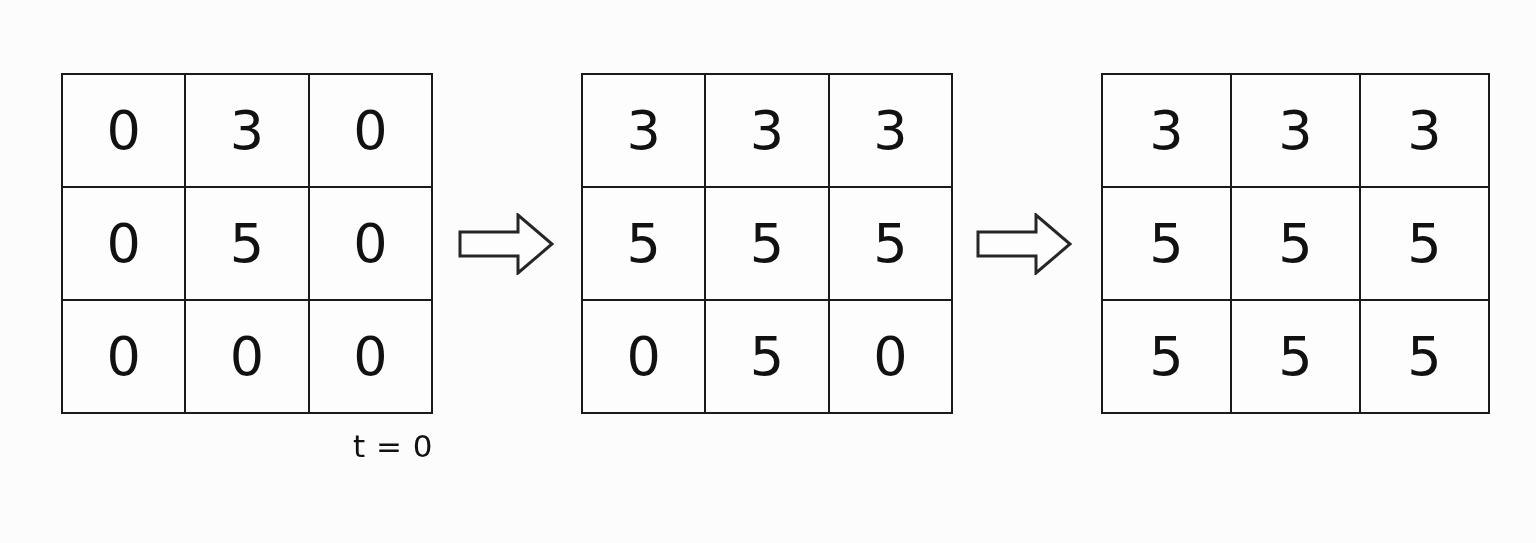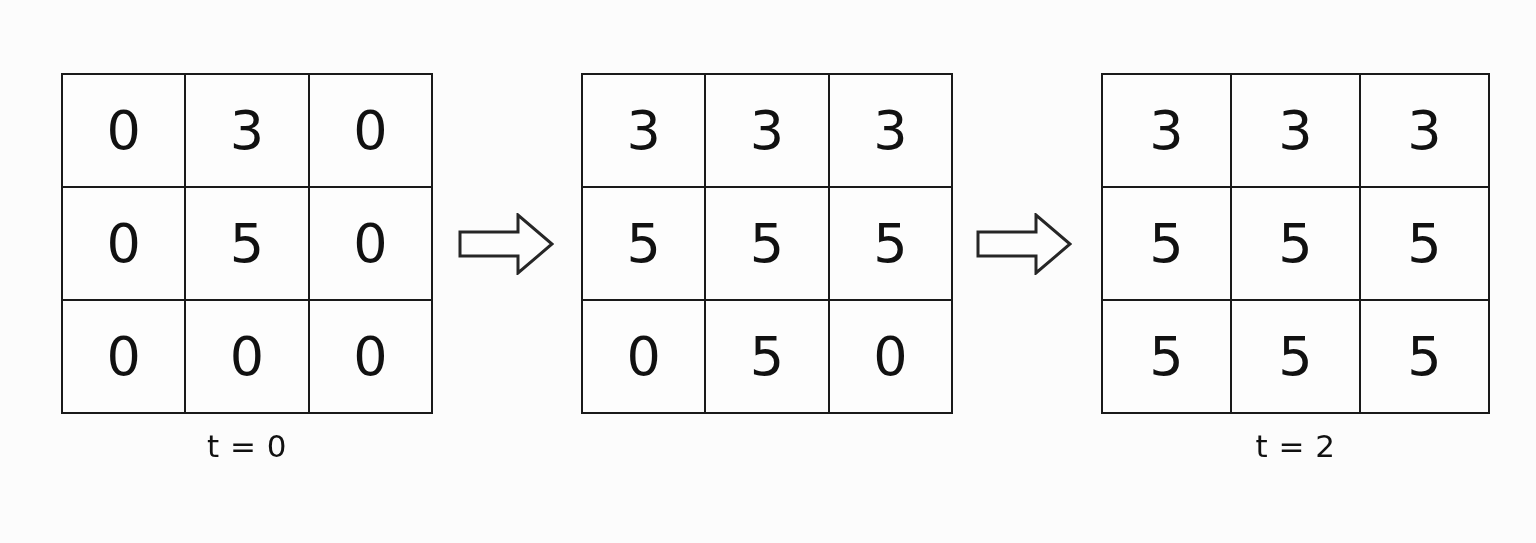--- a/index.html
+++ b/index.html
@@ -54,21 +54,21 @@
   
   .g-a .cell { width: 124px; height: 113px; }
   
   .g-b .cell { width: 129.6px; height: 113px; }
 
   .caption {
     position: absolute;
     left: 0;
     top: 355px;
     width: 100%;
-    text-align: center;
+    text-align: right;
     font-family: "DejaVu Sans", sans-serif;
     font-size: 31px;
     color: #111111;
     white-space: pre;
     letter-spacing: 0.5px;
   }
 
   
   .arrow {
     position: absolute;
@@ -147,16 +147,15 @@
         <div class="cell">5</div>
         <div class="cell">5</div>
         <div class="cell">5</div>
       </div>
       <div class="grid-row">
         <div class="cell">5</div>
         <div class="cell">5</div>
         <div class="cell">5</div>
       </div>
     </div>
-    <div class="caption">t = 2</div>
   </div>
 
 </div>
 
 </body></html>

